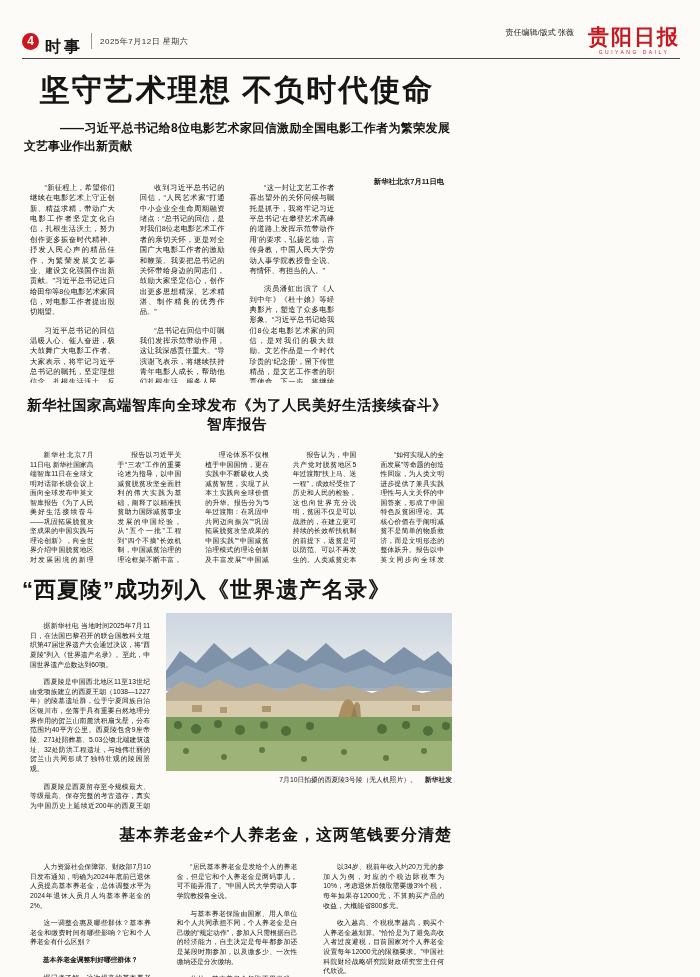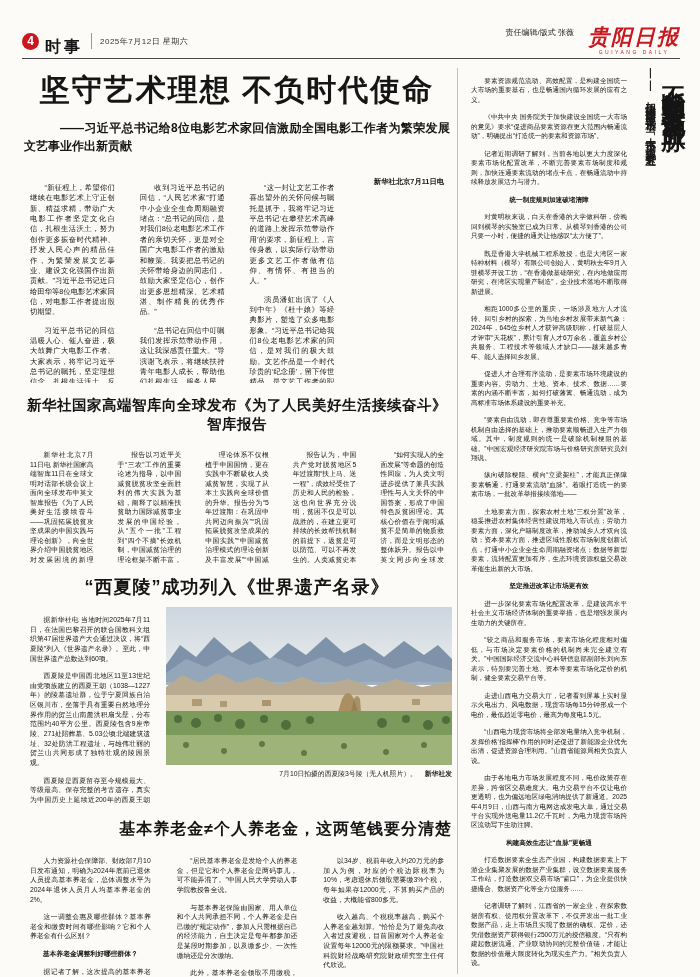--- a/index.html
+++ b/index.html
@@ -10,26 +10,26 @@
   
   .hd{display:flex;align-items:center;height:26px;border-bottom:1.2px solid #4a4a4a;padding-bottom:4px;}
   .hd-badge{width:17px;height:17px;border-radius:50%;background:#c8171e;color:#fff;font-weight:bold;
             font-size:12px;display:flex;align-items:center;justify-content:center;flex:0 0 auto;}
   .hd-section{font-size:16px;font-weight:bold;letter-spacing:3px;margin:12px 8px 0 6px;}
   .hd-vline{width:1px;height:16px;background:#9a9a9a;margin-right:8px;}
   .hd-date{font-size:8px;color:#333;letter-spacing:.5px;}
   .hd-right{margin-left:auto;display:flex;align-items:flex-start;gap:14px;}
   .hd-editor{font-size:8px;color:#222;padding-bottom:3px;}
   .masthead{display:flex;flex-direction:column;align-items:center;line-height:1;}
-  .masthead-name{color:#c8171e;font-weight:bold;font-size:21px;font-style:italic;
+  .masthead-name{color:#c8171e;font-weight:bold;font-size:21px;
                  font-family:"Liberation Serif","DejaVu Serif",serif;letter-spacing:2px;}
   .masthead-sub{font-size:5px;color:#c8171e;letter-spacing:2.5px;margin-top:2px;}
 
   
-  .mainrow{display:flex;margin-top:9px;height:906px;}
+  .mainrow{display:flex;margin-top:9px;height:906px;flex-direction:column;}
   .main-left{width:430px;flex:0 0 auto;}
   .vrule{width:1px;background:#c2c0ba;margin:0 5px;flex:0 0 auto;}
   .sidebar{flex:1;display:flex;min-width:0;}
   .sb-body{width:172px;flex:0 0 auto;font-size:6.6px;line-height:1.44;overflow:hidden;}
   .sb-rule{width:1px;background:#c2c0ba;margin:0 4px 0 5px;}
   .sb-titlecol{flex:1;display:flex;justify-content:flex-end;}
   .v-sub{writing-mode:vertical-rl;font-size:10.5px;font-weight:bold;letter-spacing:2px;
          height:560px;line-height:1.25;color:#1a1a1a;}
   .v-title{writing-mode:vertical-rl;font-size:24px;font-weight:bold;letter-spacing:4px;
            height:600px;line-height:1.1;margin-left:3px;}
@@ -47,21 +47,21 @@
               text-indent:3em;margin:0 2px 20px;}
   .a1-cols{gap:9px;height:208px;font-size:7.3px;line-height:1.42;}
 
   
   .a2{margin-top:13px;}
   .a2-headline{font-size:14.5px;font-weight:bold;text-align:center;letter-spacing:.5px;margin:0 0 8px;}
   .a2-cols{gap:8px;height:122px;font-size:6.8px;line-height:1.4;}
 
   
   .a3{margin-top:11px;}
-  .a3-headline{font-size:18px;font-weight:bold;text-align:center;letter-spacing:1px;margin:0 0 8px;}
+  .a3-headline{font-size:22px;font-weight:bold;text-align:left;letter-spacing:1px;margin:0 0 8px;}
   .a3-row{display:flex;gap:8px;height:196px;}
   .a3-text{width:136px;flex:0 0 auto;font-size:6.8px;line-height:1.42;overflow:hidden;}
   .a3-photo-wrap{flex:1;display:flex;flex-direction:column;}
   .a3-photo{width:286px;height:158px;display:block;}
   .a3-caption{font-size:6.8px;text-align:right;margin-top:4px;color:#222;}
   .a3-credit{font-weight:bold;margin-left:8px;}
 
   
   .a4{margin-top:6px;}
   .a4-headline{font-size:16px;font-weight:bold;text-align:right;letter-spacing:1px;margin:16px 0 8px;}
@@ -97,21 +97,21 @@
           <div class="cols a1-cols">
             <div class="col">
                 <p class="para">“新征程上，希望你们继续在电影艺术上守正创新、精益求精，带动广大电影工作者坚定文化自信，扎根生活沃土，努力创作更多振奋时代精神、抒发人民心声的精品佳作，为繁荣发展文艺事业、建设文化强国作出新贡献。”习近平总书记近日给田华等8位电影艺术家回信，对电影工作者提出殷切期望。</p>
                 <p class="para">习近平总书记的回信温暖人心、催人奋进，极大鼓舞广大电影工作者。大家表示，将牢记习近平总书记的嘱托，坚定理想信念，扎根生活沃土，反映人民心声，创作更多有筋骨、有道德、有温度的文艺作品，为推动社会主义文化大发展大繁荣、建设文化强国贡献力量。</p>
               </div>
             <div class="col">
                 <p class="para">收到习近平总书记的回信，“人民艺术家”打通中小企业全生命周期融资堵点：“总书记的回信，是对我们8位老电影艺术工作者的亲切关怀，更是对全国广大电影工作者的激励和鞭策。我要把总书记的关怀带给身边的同志们，鼓励大家坚定信心，创作出更多思想精深、艺术精湛、制作精良的优秀作品。”</p>
                 <p class="para">“总书记在回信中叮嘱我们发挥示范带动作用，这让我深感责任重大。”导演谢飞表示，将继续扶持青年电影人成长，帮助他们扎根生活、服务人民，有信仰、有担当。</p>
               </div>
             <div class="col">
-                <p class="para">“这一封让文艺工作者喜出望外的关怀问候与嘱托是抓手，我将牢记习近平总书记‘在攀登艺术高峰的道路上发挥示范带动作用’的要求，新征程上，言传身教，以实际行动带动更多文艺工作者做有信仰、有情怀、有担当的人。”</p>
+                <p class="para">“这一封让文艺工作者喜出望外的关怀问候与嘱托是抓手，我将牢记习近平总书记‘在攀登艺术高峰的道路上发挥示范带动作用’的要求，弘扬艺德，言传身教，中国人民大学劳动人事学院教授鲁全说、有情怀、有担当的人。”</p>
                 <p class="para">演员潘虹出演了《人到中年》《杜十娘》等经典影片，塑造了众多电影形象。“习近平总书记给我们8位老电影艺术家的回信，是对我们的极大鼓励。文艺作品是一个时代珍贵的‘纪念册’，留下传世精品，是文艺工作者的职责使命。下一步，将继续保持艺术热忱，深耕中国电影事业，为人民艺术发光发热。”潘虹动情地说。</p>
               </div>
             <div class="col">
                 <p class="para end">新华社北京7月11日电</p>
               </div>
           </div>
         </div>
 
         <div class="a2">
           <div class="a2-headline">新华社国家高端智库向全球发布《为了人民美好生活接续奋斗》智库报告</div>

